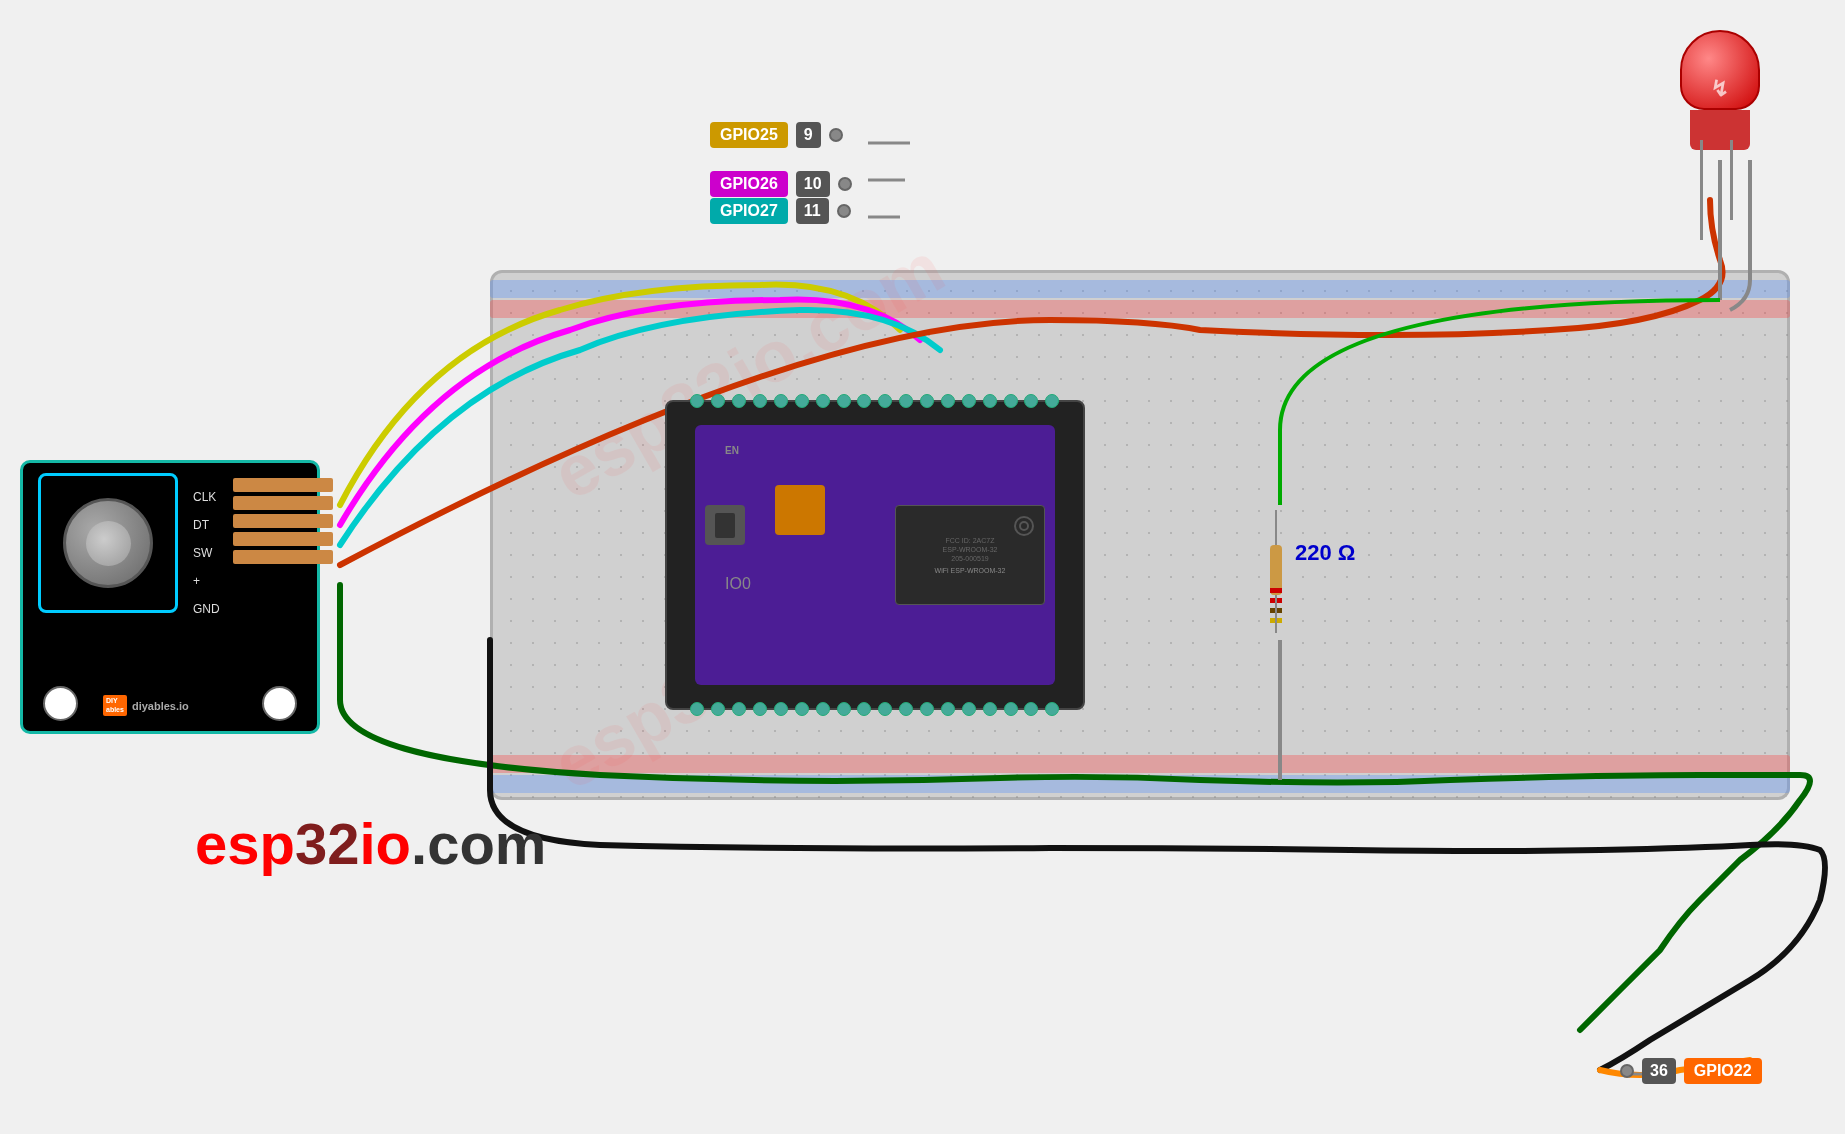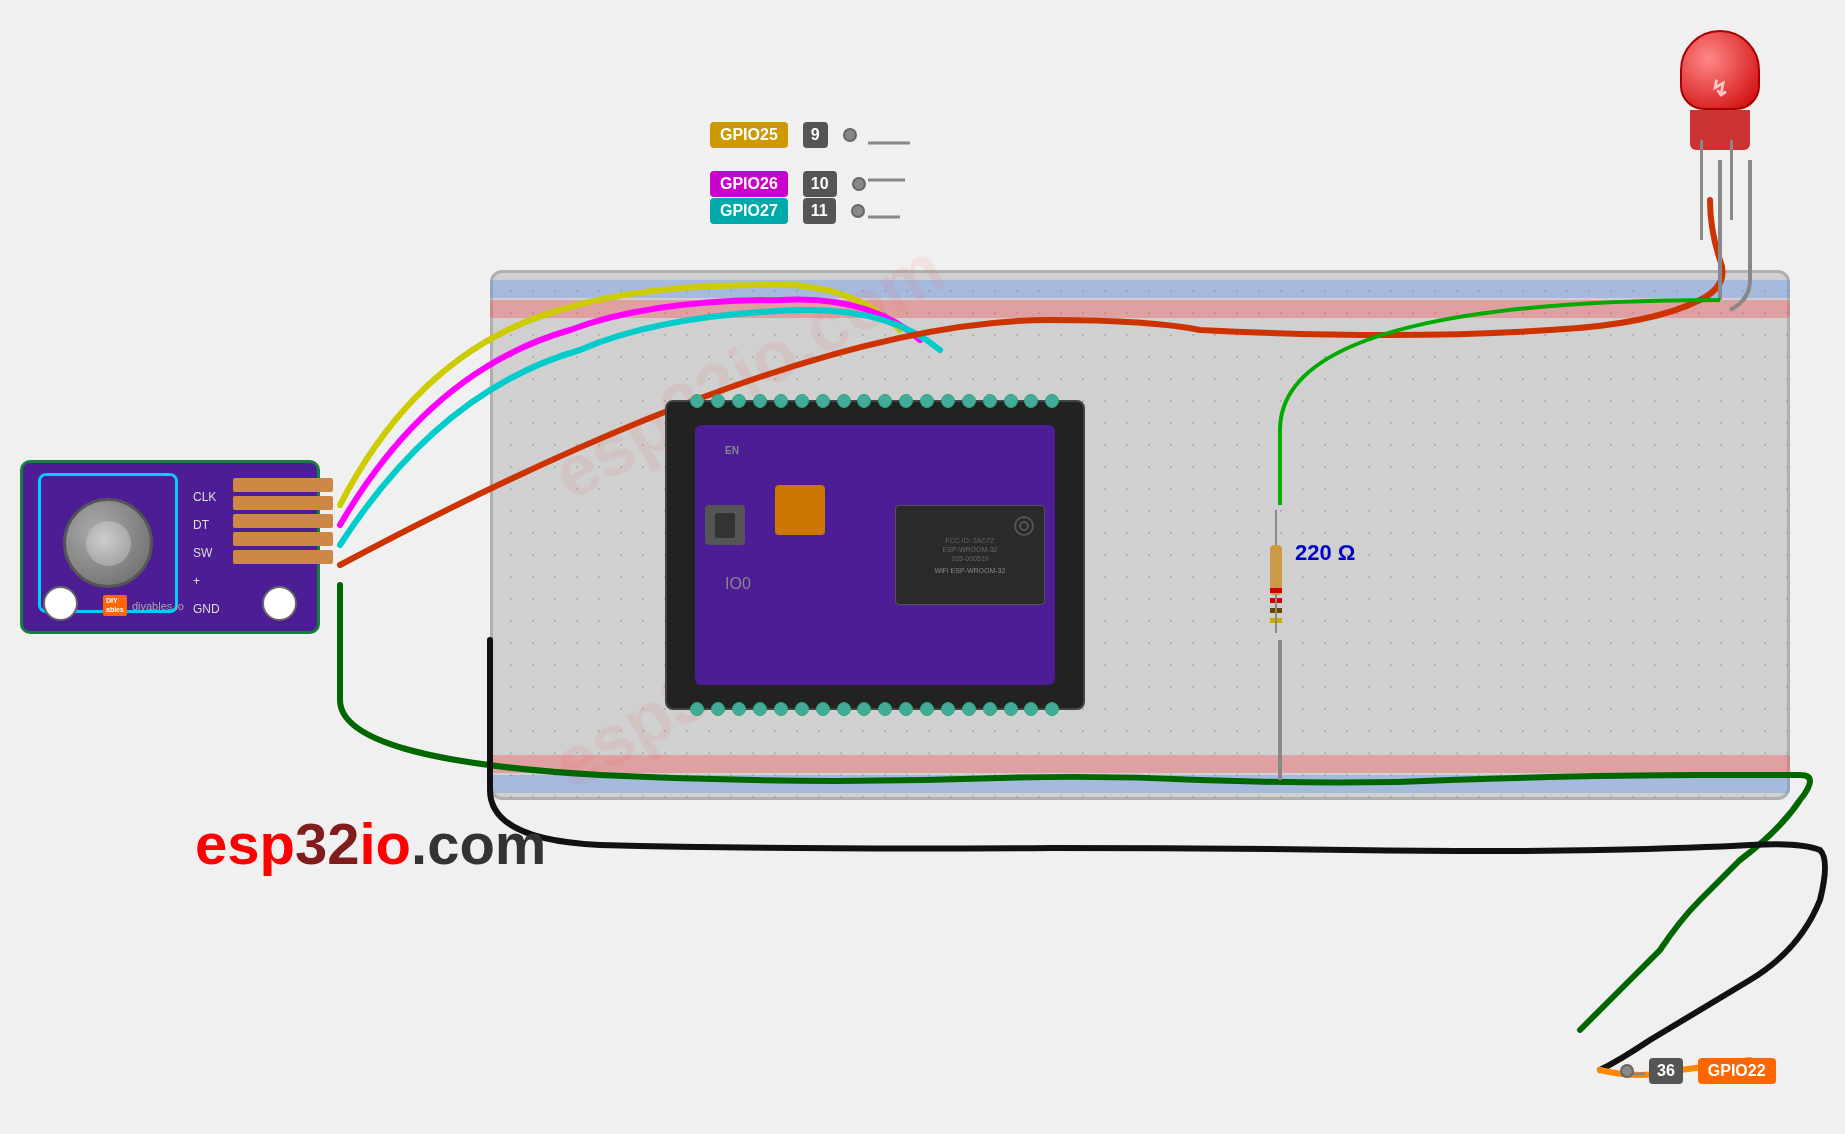--- a/index.html
+++ b/index.html
@@ -129,32 +129,32 @@
       justify-content: center;
       flex-direction: column;
     }
 
     
     .rotary-encoder {
       position: absolute;
       left: 20px;
       top: 460px;
       width: 300px;
-      height: 174px;
-      background: #4c1d95;
+      height: 274px;
+      background: #000000;
       border-radius: 10px;
-      border: 3px solid #15803d;
+      border: 3px solid #14b8a6;
     }
 
     
     .gpio-label {
       position: absolute;
       display: flex;
       align-items: center;
-      gap: 15px;
+      gap: 8px;
     }
 
     .gpio-badge {
       padding: 4px 10px;
       border-radius: 4px;
       color: white;
       font-weight: bold;
       font-size: 16px;
     }
 
@@ -389,21 +389,21 @@
       <div style="width:90px; height:90px; background:radial-gradient(circle at 35% 35%, #aaa, #666); border-radius:50%; border:3px solid #555; display:flex; align-items:center; justify-content:center;">
         <div style="width:45px; height:45px; background:radial-gradient(circle at 40% 40%, #ccc, #999); border-radius:50%;"></div>
       </div>
     </div>
 
     <div style="position:absolute; left:20px; bottom:10px; width:35px; height:35px; background:#fff; border-radius:50%; border:2px solid #666;"></div>
     <div style="position:absolute; right:20px; bottom:10px; width:35px; height:35px; background:#fff; border-radius:50%; border:2px solid #666;"></div>
 
     <div style="position:absolute; left:80px; bottom:15px; display:flex; align-items:center; gap:5px;">
       <div style="background:#ff6600; color:white; font-size:7px; font-weight:bold; padding:2px 3px; border-radius:2px; line-height:1.2;">DIY<br>ables</div>
-      <span style="color:#aaa; font-size:11px;">diyables.io</span>
+      <span style="color:#aaa; font-size:11px;font-weight:bold;">diyables.io</span>
     </div>
   </div>
 
 
   <div class="esp32">
 
     <div style="position:absolute; top:-8px; left:20px; right:20px; display:flex; justify-content:space-around;">
       <div style="width:14px; height:14px; background:#4a9; border-radius:50%; border:1px solid #2a7;"></div>
       <div style="width:14px; height:14px; background:#4a9; border-radius:50%; border:1px solid #2a7;"></div>
       <div style="width:14px; height:14px; background:#4a9; border-radius:50%; border:1px solid #2a7;"></div>

